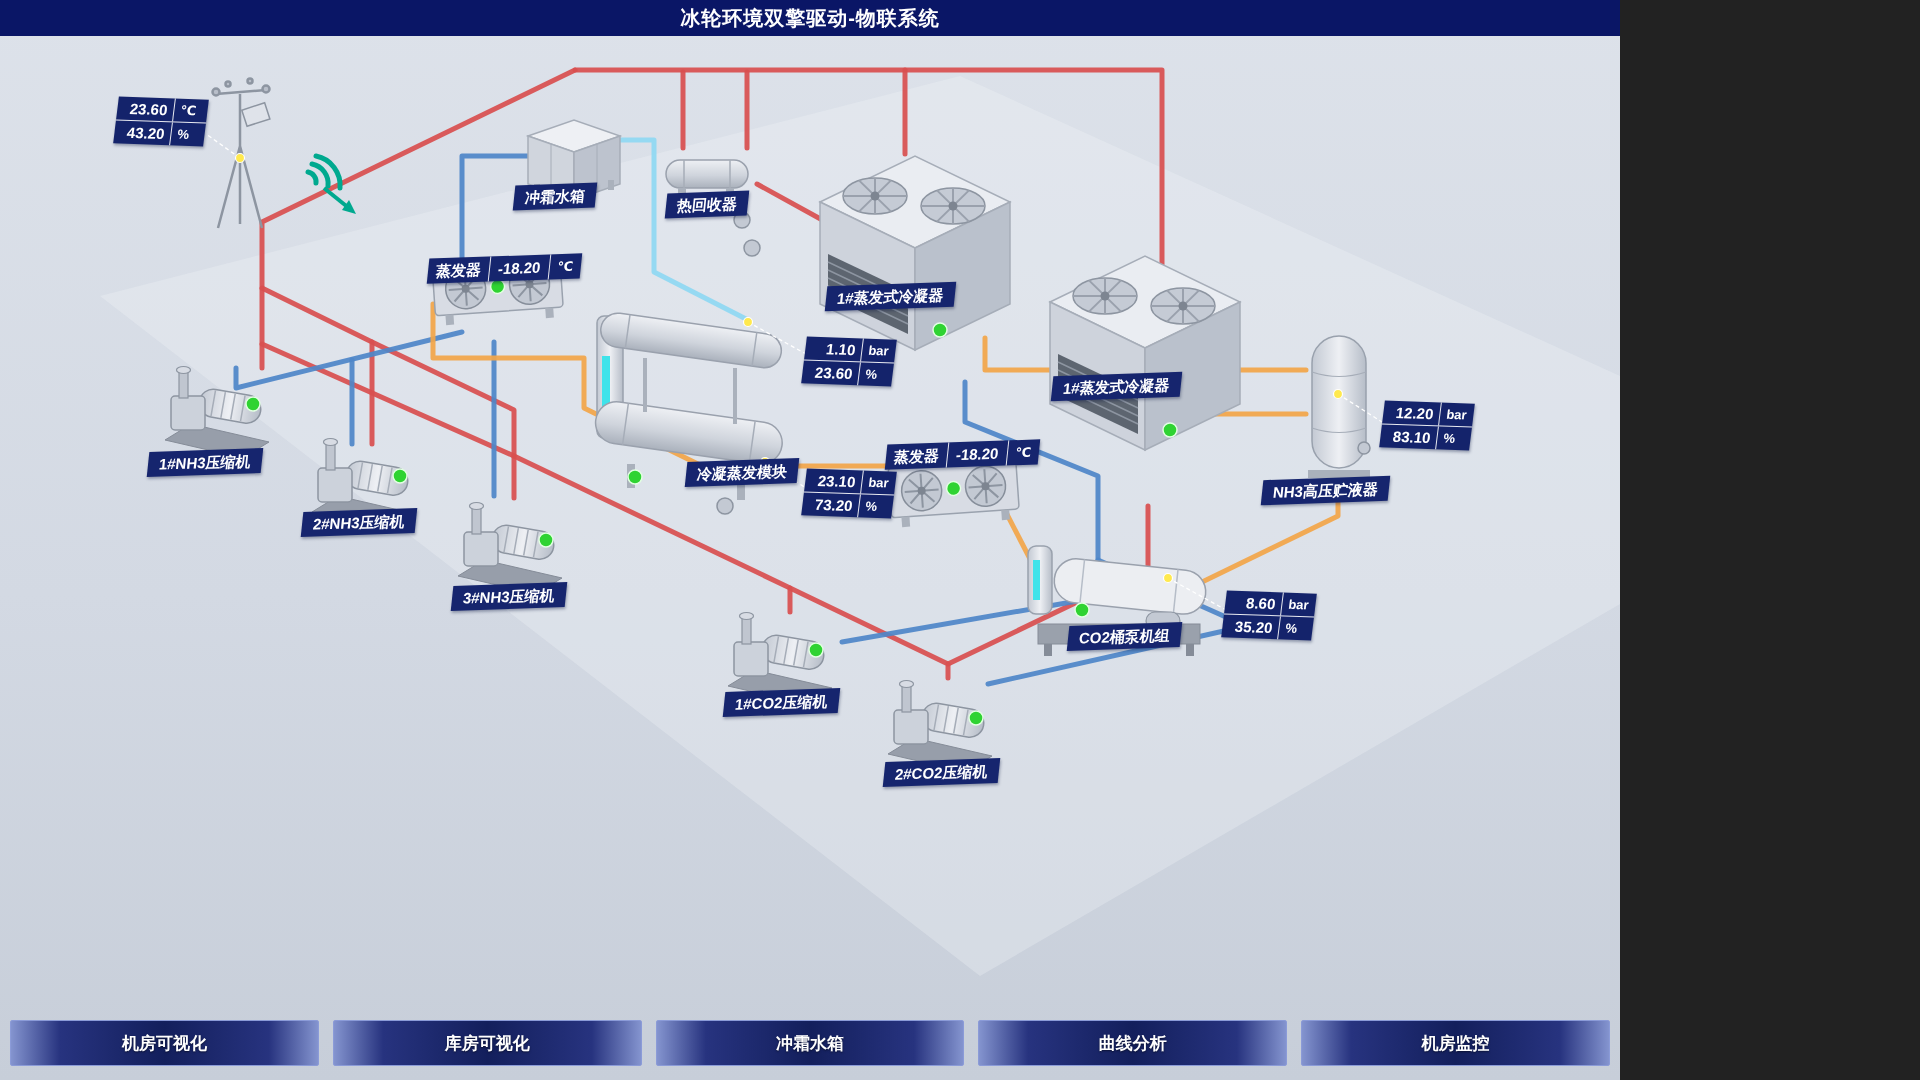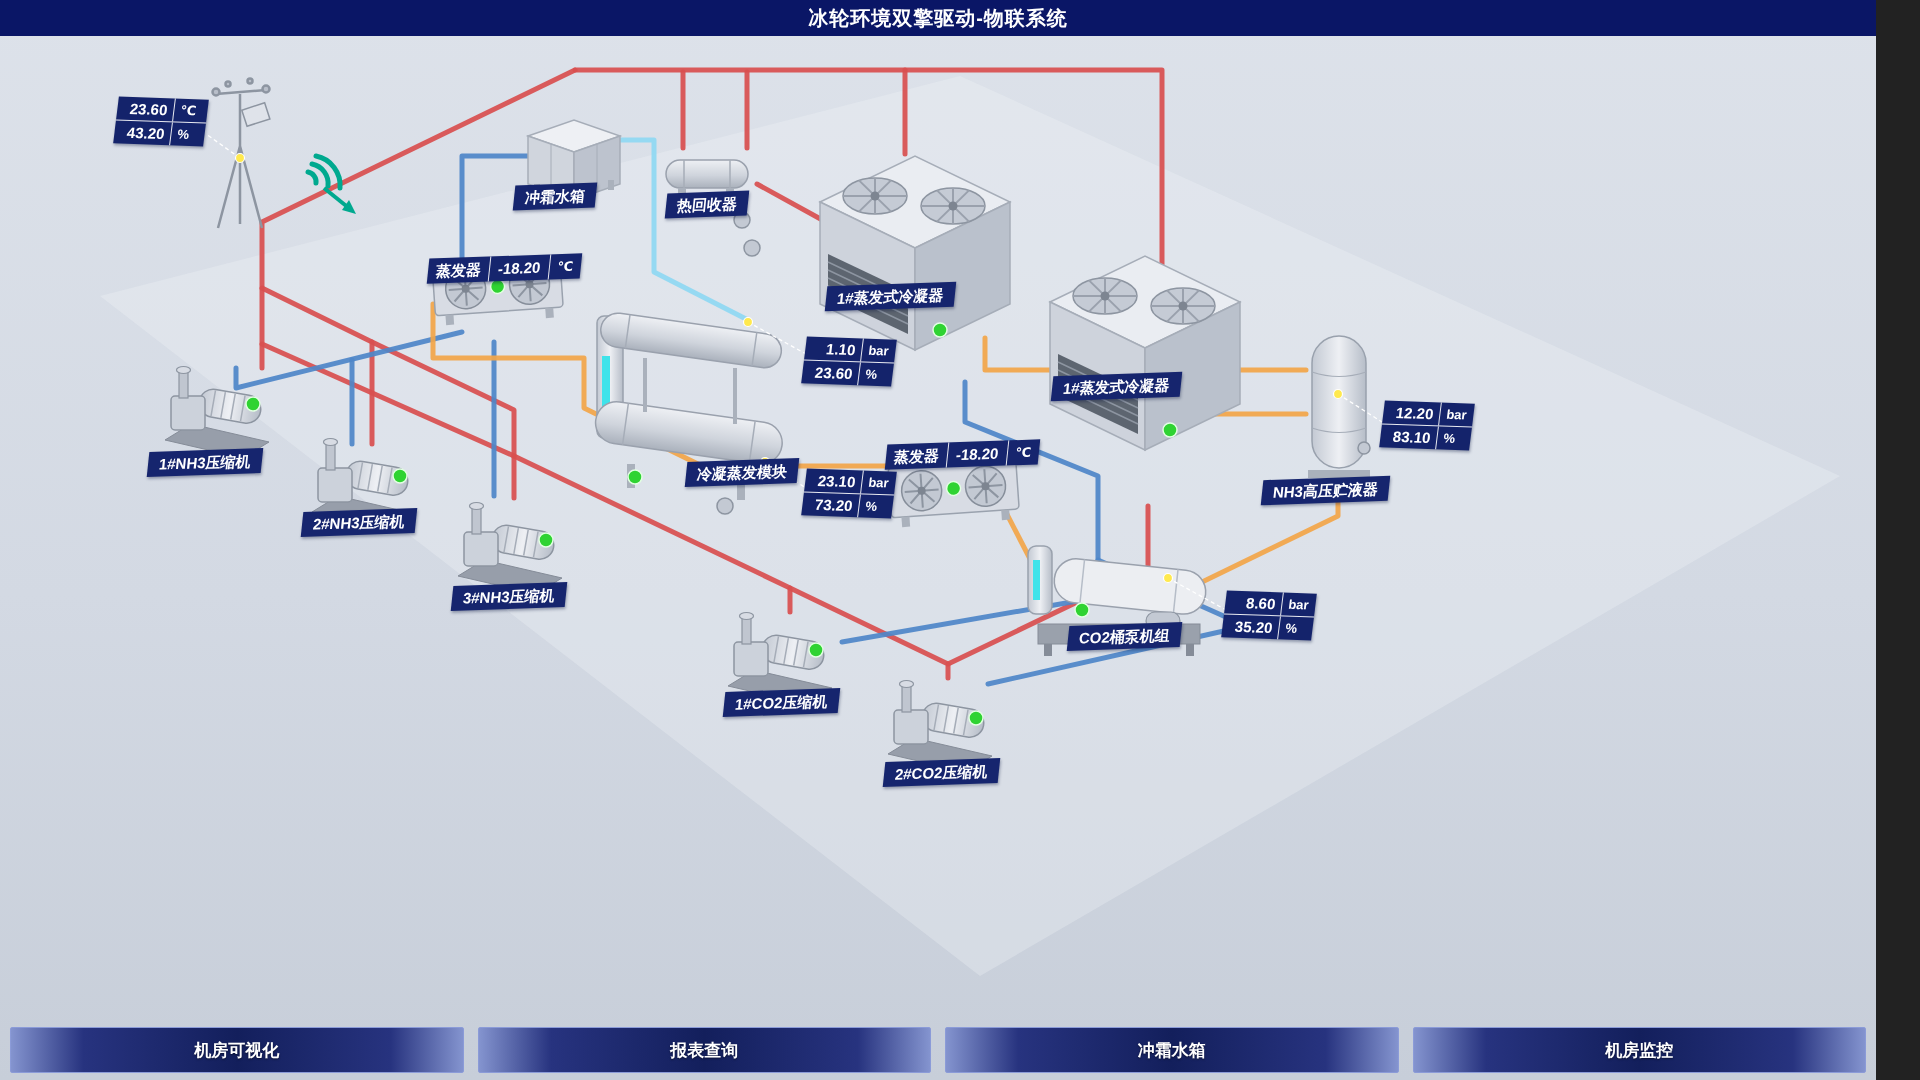--- a/index.html
+++ b/index.html
@@ -2,21 +2,21 @@
 <html style="--header-bg: #0a1666; --label-bg: #16256e; --callout-bg: #14236b; --pipe-red: #d85050; --pipe-blue: #4f86c8; --pipe-light-blue: #8fd8f2; --pipe-orange: #f2a649; --status-green: #2fd332; --leader-dot: #ffe94e; --wifi-teal: #00a98f;"><head>
 <meta charset="utf-8">
 <style>
   :root{
     --header-bg:#0a1666; --label-bg:#16256e; --callout-bg:#14236b;
     --pipe-red:#d85050; --pipe-blue:#4f86c8; --pipe-light-blue:#8fd8f2;
     --pipe-orange:#f2a649; --status-green:#2fd332; --leader-dot:#ffe94e; --wifi-teal:#00a98f;
   }
   *{box-sizing:border-box;margin:0;padding:0}
   body{font-family:"Liberation Sans","DejaVu Sans",sans-serif;background:#222}
-  .screen{position:relative;width:1876px;height:1080px;overflow:hidden;
+  .screen{position:relative;width:1620px;height:1080px;overflow:hidden;
           background:linear-gradient(180deg,#dde2ea 0%,#d3d9e3 55%,#c7ced9 100%)}
   
   .hdr{position:absolute;top:0;left:0;right:0;height:36px;background:var(--header-bg);
        display:flex;align-items:center;justify-content:center}
   .hdr h1{color:#fff;font-size:20px;font-weight:bold;letter-spacing:1px}
   
   .scene{position:absolute;top:36px;left:0;width:1920px;height:984px}
   .scene svg{position:absolute;inset:0;width:100%;height:100%}
   .pipe path{fill:none;stroke-width:5;stroke-linejoin:round;stroke-linecap:round;opacity:.93}
   .p-red{stroke:var(--pipe-red)} .p-blue{stroke:var(--pipe-blue)}
@@ -37,21 +37,21 @@
   
   .callout{position:absolute;background:var(--callout-bg);color:#fff;font-weight:bold;
            transform:rotate(2deg) skewX(-5deg);box-shadow:1px 2px 3px rgba(10,20,60,.35)}
   .co-row{display:flex;align-items:stretch}
   .co-row + .co-row{border-top:1px solid rgba(255,255,255,.9)}
   .co-val{width:56px;text-align:right;padding:3px 6px;font-size:15px}
   .co-unit{border-left:1px solid rgba(255,255,255,.9);padding:3px 6px;font-size:13px;
            min-width:34px;display:flex;align-items:center}
   
   .bottom-nav{position:absolute;left:0;right:0;bottom:0;height:60px;display:flex;
-              align-items:center;gap:14px;padding:0 10px}
+              gap:14px;padding:0 10px}
   .nav-btn{flex:1;height:46px;color:#fff;font-weight:bold;font-size:17px;cursor:pointer;
            font-family:inherit;border:1px solid #8b9bd8;border-radius:2px;
            background:linear-gradient(90deg,#8494cf 0%,#27337f 16%,#131f5c 50%,#27337f 84%,#8494cf 100%);
            text-shadow:0 1px 2px rgba(0,0,0,.5)}
 </style>
 </head>
 <body>
 
 <div class="screen">
 
@@ -334,18 +334,19 @@
       <div class="co-row">
         <span class="co-val">35.20</span>
         <span class="co-unit">%</span>
       </div>
     </div>
 
   </main>
 
   <nav class="bottom-nav">
     <button class="nav-btn">机房可视化</button>
-    <button class="nav-btn">报表查询</button>
+    <button class="nav-btn">库房可视化</button>
     <button class="nav-btn">冲霜水箱</button>
+    <button class="nav-btn">曲线分析</button>
     <button class="nav-btn">机房监控</button>
   </nav>
 
 </div>
 
 </body></html>

